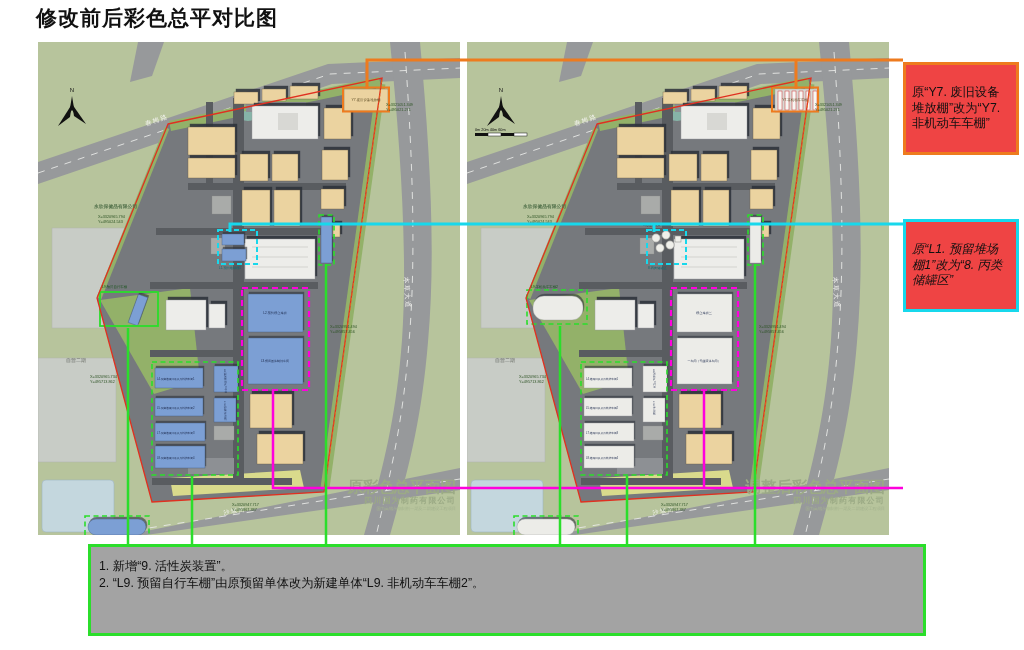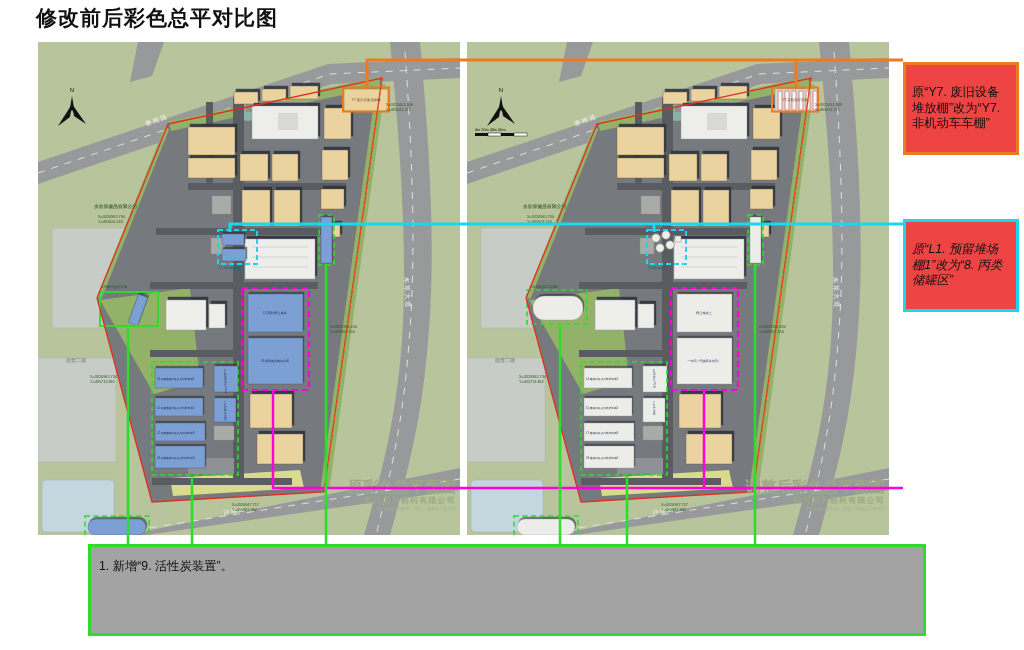--- a/index.html
+++ b/index.html
@@ -366,15 +366,16 @@
 
   <div class="callout co-orange">
     <span class="co-text">原“Y7. 废旧设备堆放棚”改为“Y7. 非机动车车棚”</span>
   </div>
   <div class="callout co-cyan">
     <span class="co-text">原“L1. 预留堆场棚1”改为“8. 丙类储罐区”</span>
   </div>
 
   <div class="notes">
     <div>1. 新增“9. 活性炭装置”。</div>
+    <div>2. “L9. 预留自行车棚”由原预留单体改为新建单体“L9. 非机动车车棚2”。</div>
   </div>
 
 </div>
 
 </body></html>

